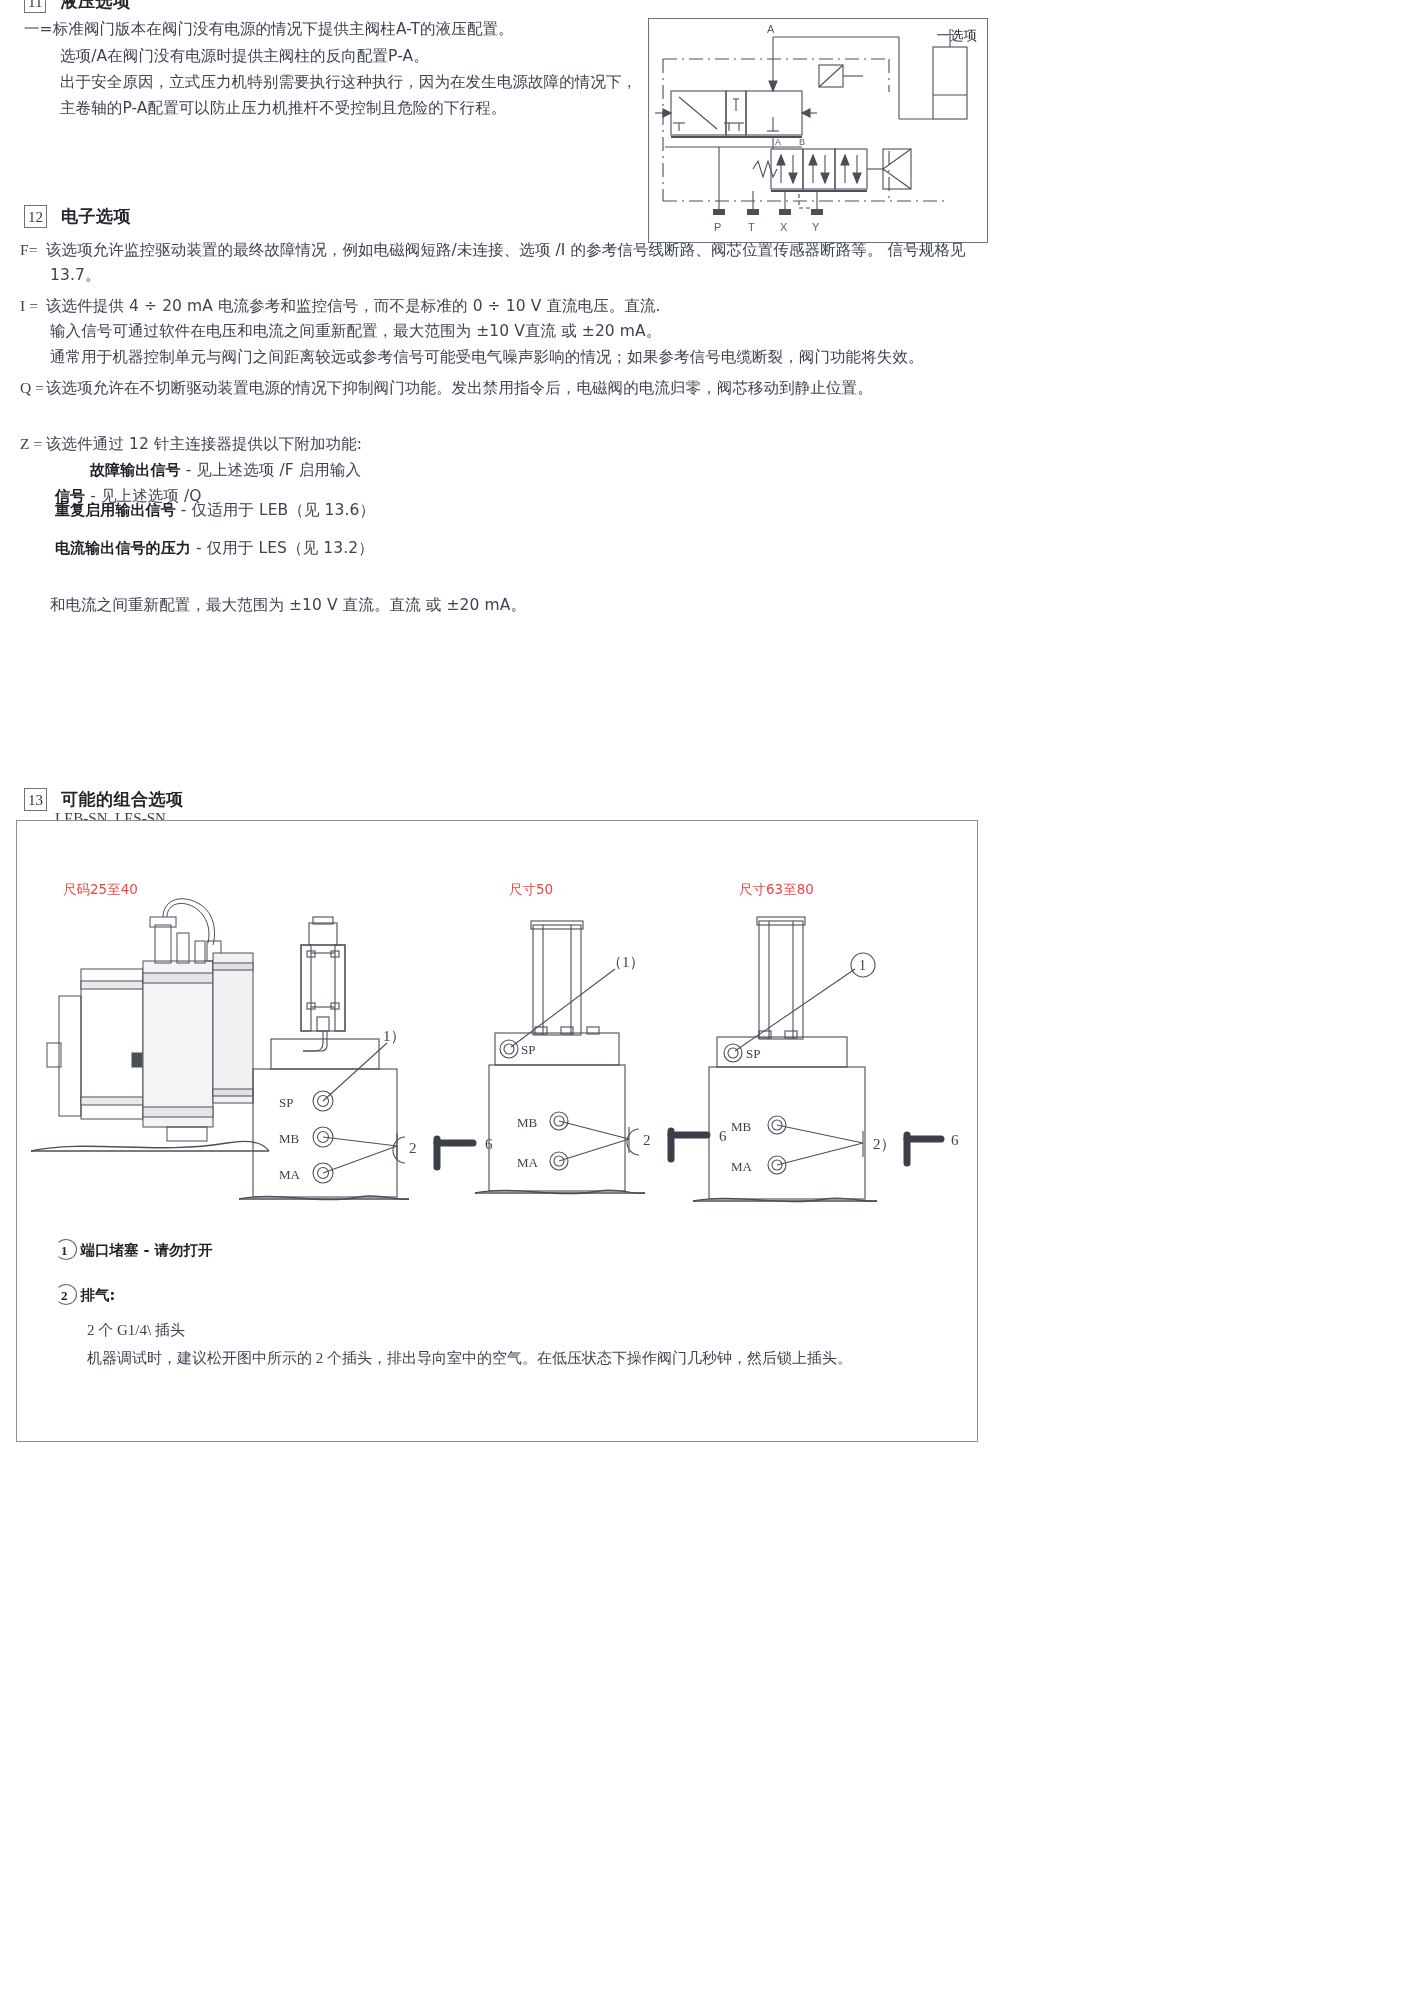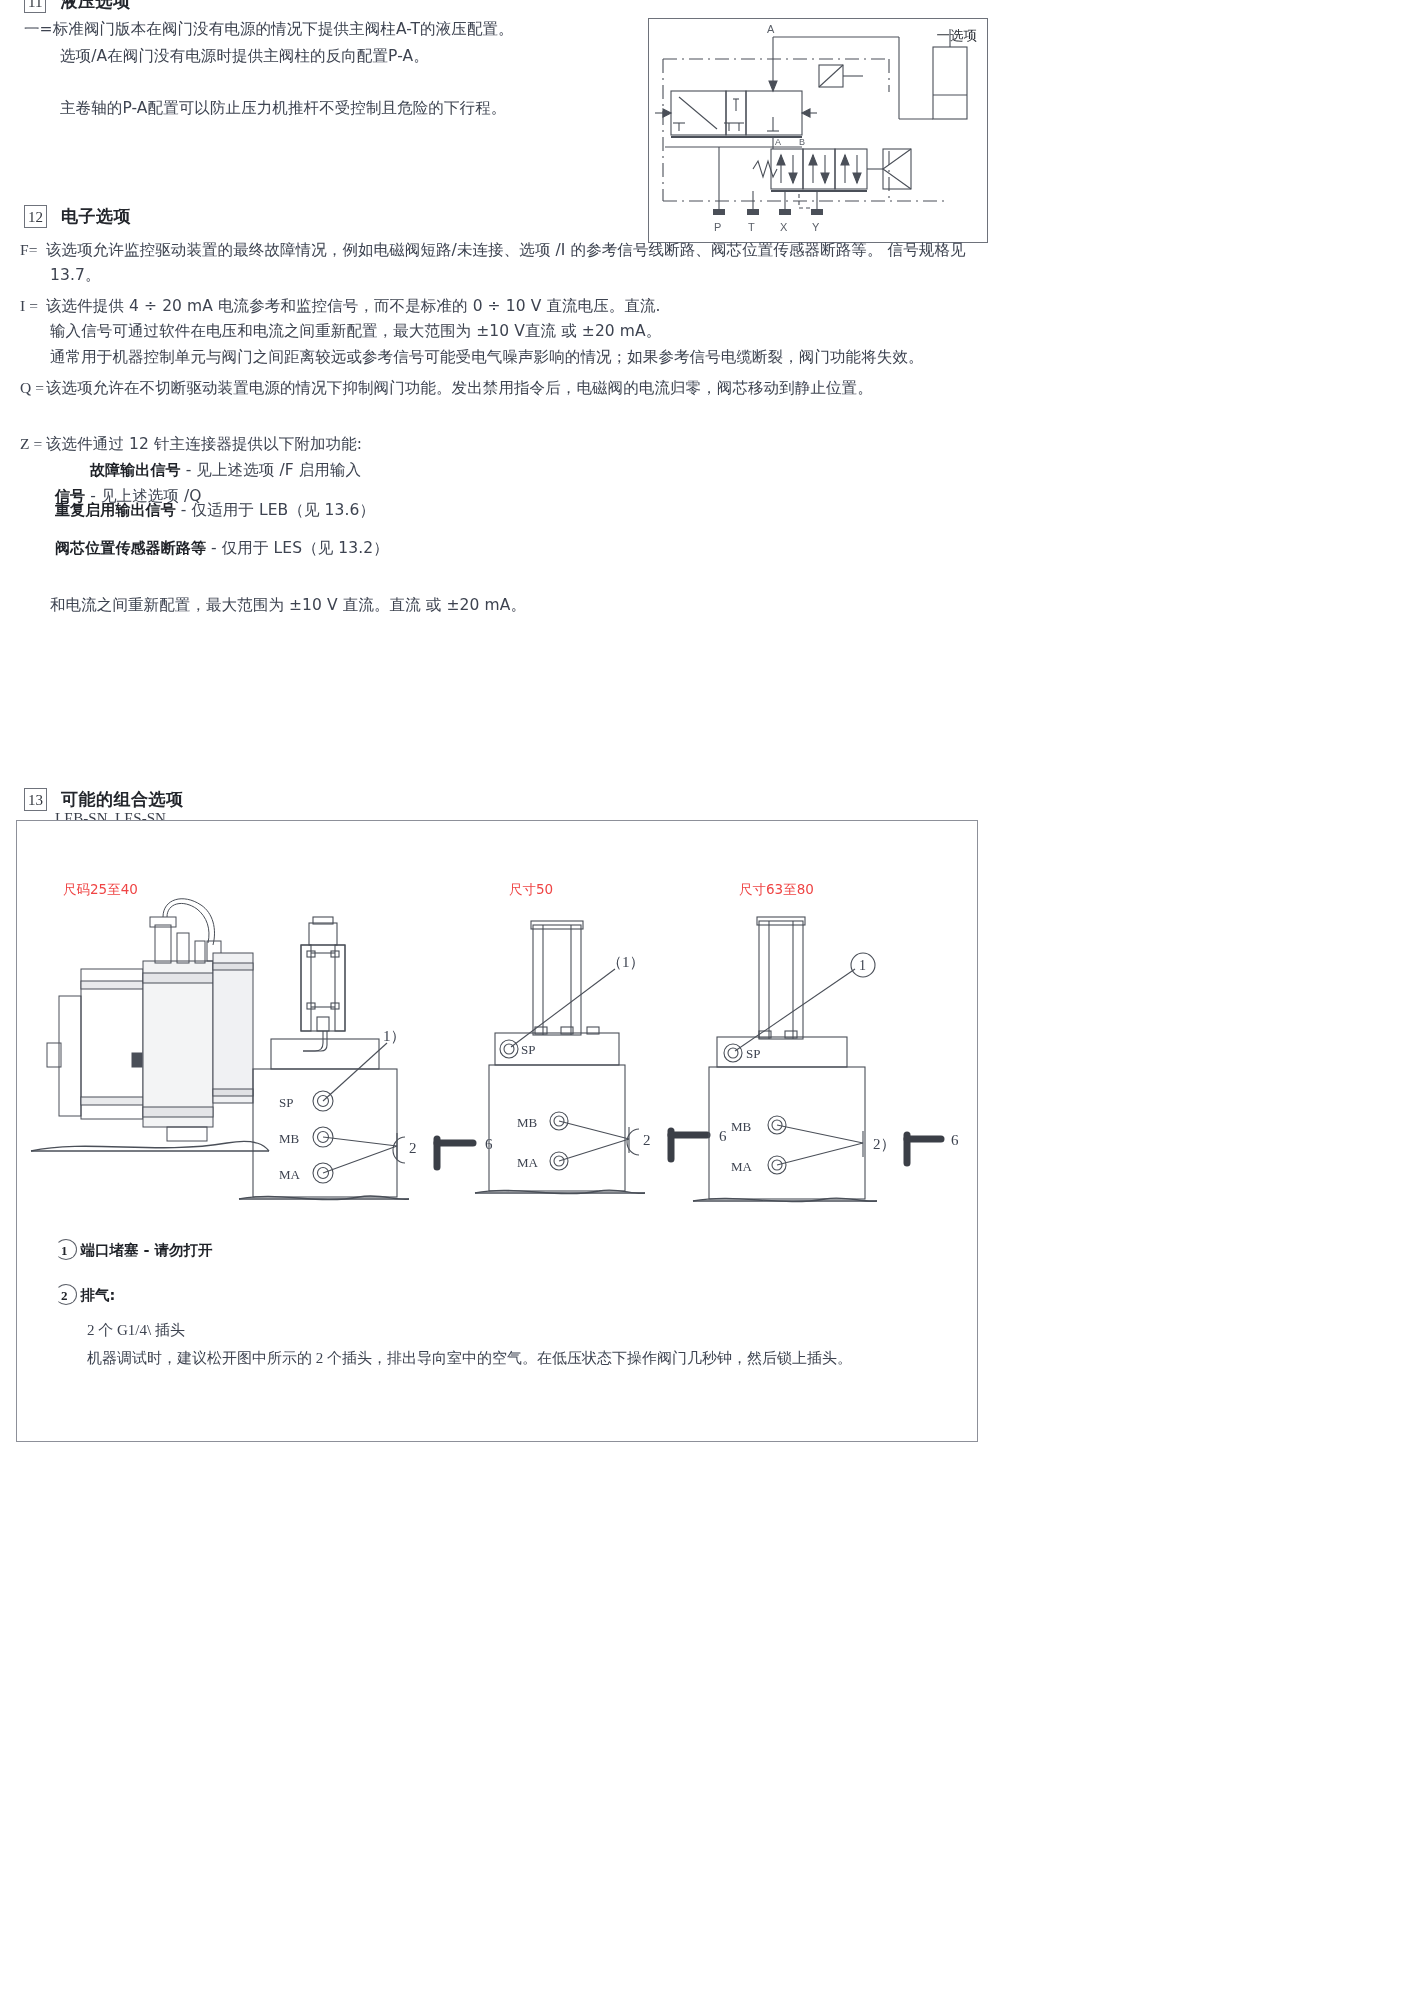--- a/index.html
+++ b/index.html
@@ -173,20 +173,21 @@
 
 <div class="page">
 
   <div class="sec-head" id="sec11-head">
     <span class="sec-num">11</span>
     <span class="sec-title">液压选项</span>
   </div>
 
   <div class="s11-line body-txt cn" style="top:18px;">一=标准阀门版本在阀门没有电源的情况下提供主阀柱A-T的液压配置。</div>
   <div class="s11-line ind body-txt cn" style="top:45px;">选项/A在阀门没有电源时提供主阀柱的反向配置P-A。</div>
+  <div class="s11-line ind body-txt cn" style="top:71px;">出于安全原因，立式压力机特别需要执行这种执行，因为在发生电源故障的情况下，</div>
   <div class="s11-line ind body-txt cn" style="top:97px;">主卷轴的P-A配置可以防止压力机推杆不受控制且危险的下行程。</div>
 
   <div id="schematic">
     <span id="schem-opt-label">一选项</span>
     <svg width="338" height="223" viewBox="0 0 338 223">
       <g stroke="#4a4f58" fill="none" stroke-width="1.1">
 
         <path d="M14,40 L240,40" stroke-dasharray="14,5,2,5"></path>
         <path d="M14,40 L14,182" stroke-dasharray="14,5,2,5"></path>
         <path d="M14,182 L300,182" stroke-dasharray="14,5,2,5"></path>
@@ -305,21 +306,21 @@
   <div class="opt-sub2 body-txt" style="top:458px;margin-left:35px;">
     <span class="bold-cn">故障输出信号</span><span class="cn"> - 见上述选项 /F 启用输入</span>
   </div>
   <div class="opt-sub2 body-txt" style="top:484px;">
     <span class="bold-cn">信号</span><span class="cn"> - 见上述选项 /Q</span>
   </div>
   <div class="opt-sub2 body-txt" style="top:498px;">
     <span class="bold-cn">重复启用输出信号</span><span class="cn"> - 仅适用于 LEB（见 13.6）</span>
   </div>
   <div class="opt-sub2 body-txt" style="top:536px;">
-    <span class="bold-cn">阀芯位置传感器断路等</span><span class="cn"> - 仅用于 LES（见 13.2）</span>
+    <span class="bold-cn">电流输出信号的压力</span><span class="cn"> - 仅用于 LES（见 13.2）</span>
   </div>
 
   <div class="opt-sub body-txt cn" style="top:594px;">和电流之间重新配置，最大范围为 ±10 V 直流。直流 或 ±20 mA。</div>
 
   <div class="sec-head" id="sec13-head" style="top:788px;">
     <span class="sec-num">13</span>
     <span class="sec-title">可能的组合选项</span>
   </div>
 
   <div class="s13-line mono-ish" style="top:810px;">LEB-SN, LES-SN</div>

